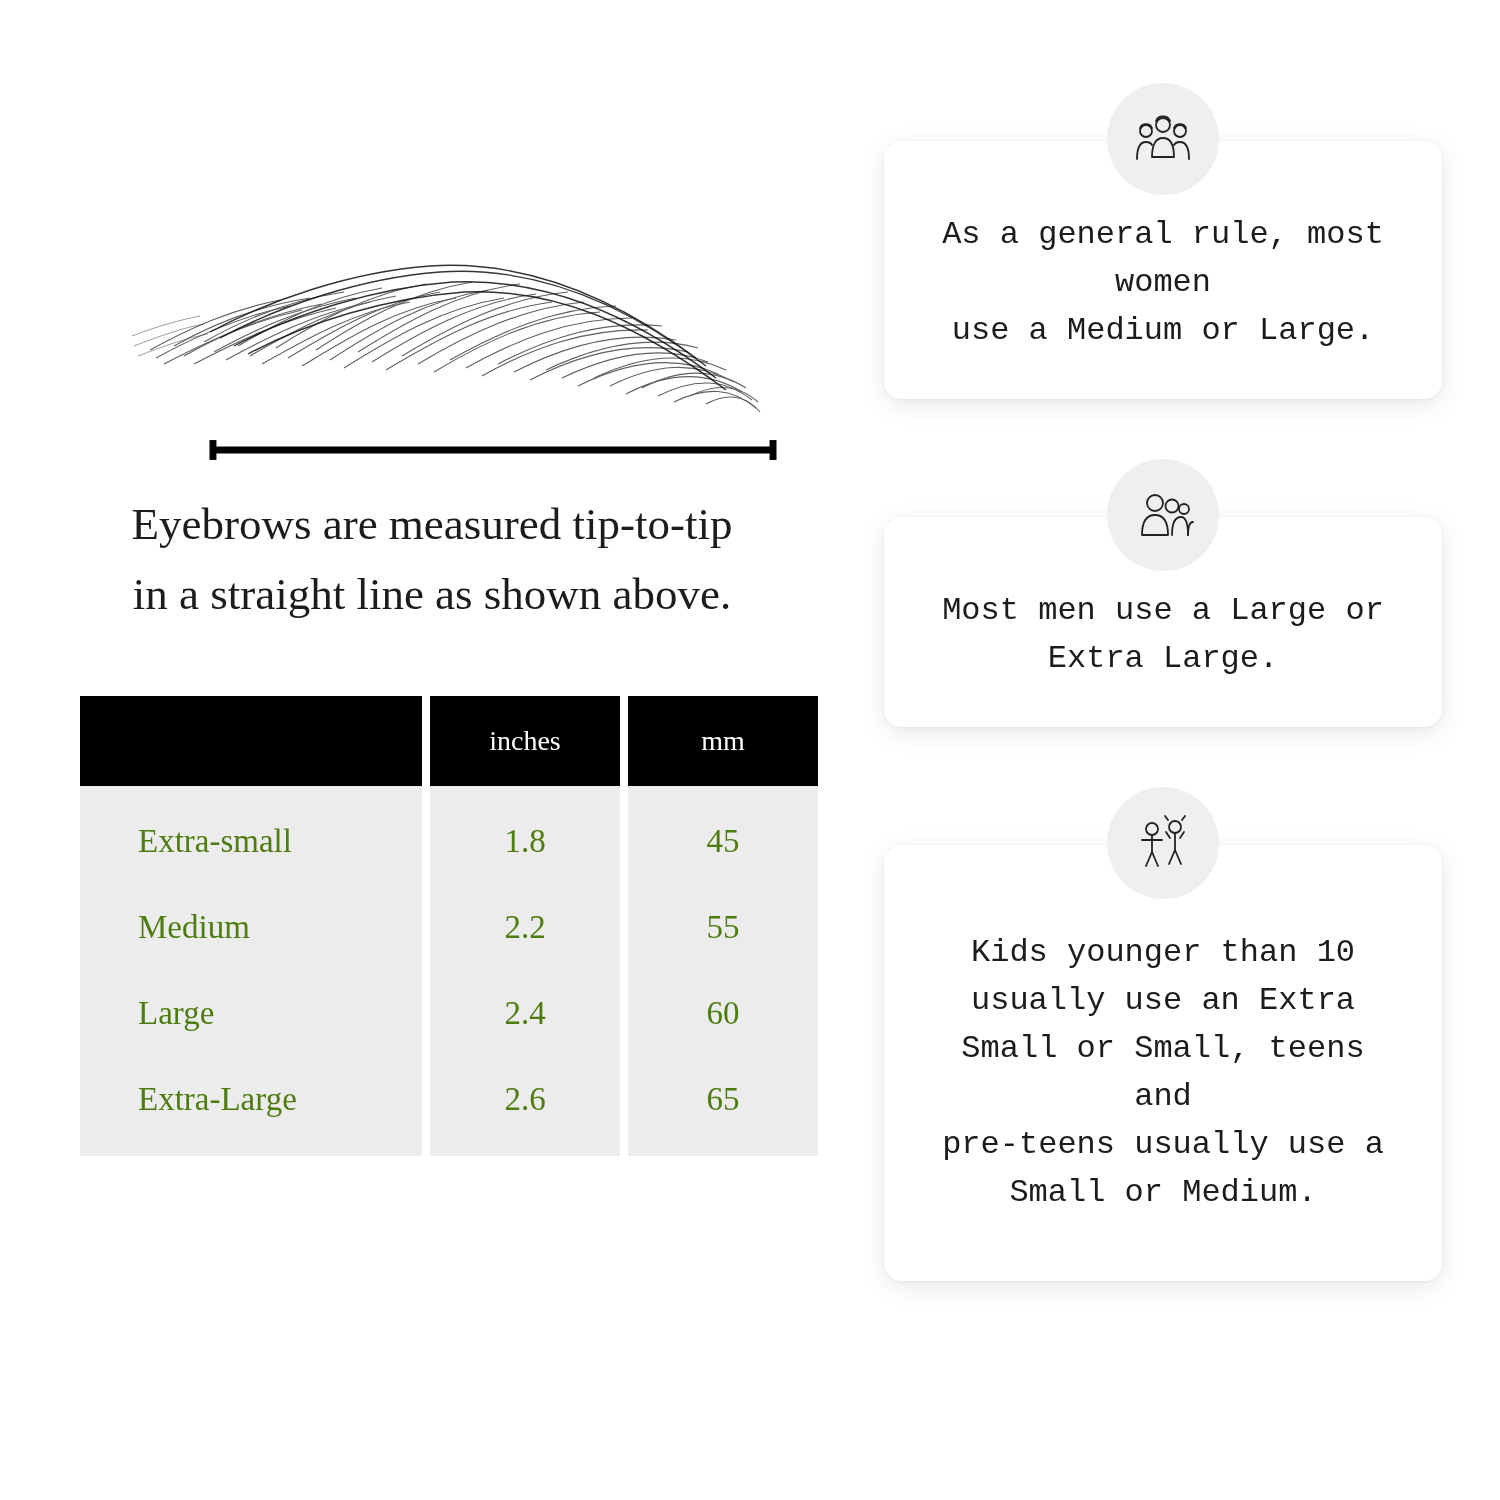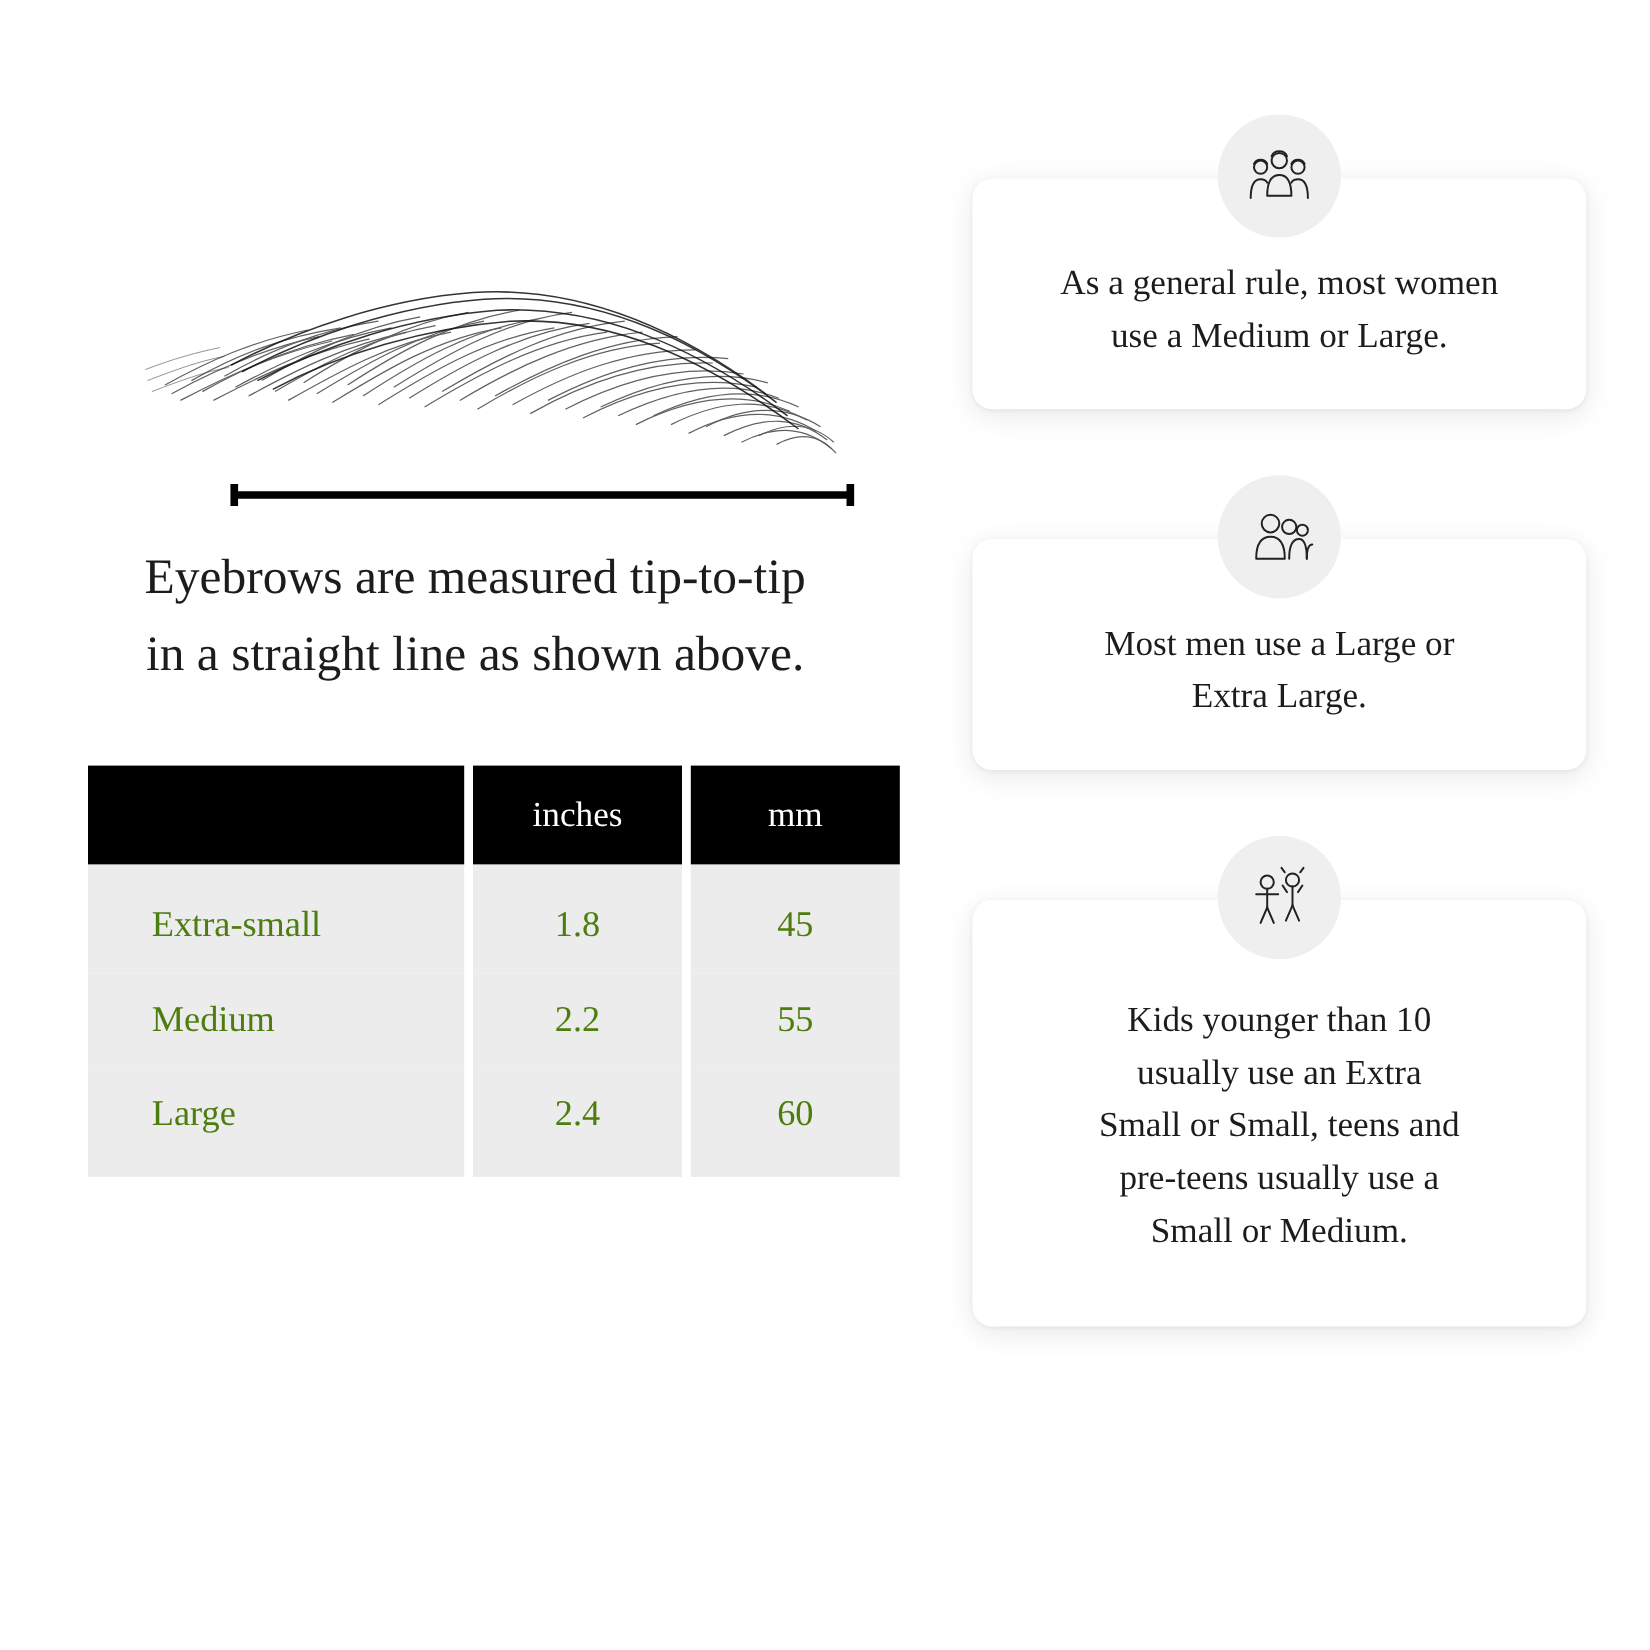--- a/index.html
+++ b/index.html
@@ -68,21 +68,21 @@
     margin-left: 0px;
     border-collapse: separate;
     border-spacing: 8px 0;
     width: 724px;
     table-layout: fixed;
   }
   .size-table th {
     background: #000000;
     color: #ffffff;
     font-weight: normal;
-    font-size: 32px;
+    font-size: 28px;
     height: 88px;
     vertical-align: middle;
     text-align: center;
   }
   .size-table th.blank-head {
     width: 340px;
   }
   .size-table th.col-inches { width: 188px; }
   .size-table th.col-mm { width: 188px; }
 
@@ -100,22 +100,23 @@
   .size-table td.num {
     text-align: center;
   }
   .size-table tbody tr:first-child td { padding-top: 14px; }
   .size-table tbody tr:last-child td { padding-bottom: 14px; }
 
   
   .right-col {
     position: absolute;
     left: 860px;
-    top: 162px;
+    top: 141px;
     width: 580px;
+    font-family: Liberation Mono, monospace;
   }
 
   .note-card {
     position: relative;
     background: #ffffff;
     border-radius: 18px;
     box-shadow: 0 6px 26px rgba(0,0,0,0.09), 0 1px 4px rgba(0,0,0,0.05);
     padding: 70px 44px 44px 44px;
     text-align: center;
     font-size: 32px;
@@ -241,20 +242,25 @@
         <tr>
           <td class="label">Medium</td>
           <td class="num">2.2</td>
           <td class="num">55</td>
         </tr>
         <tr>
           <td class="label">Large</td>
           <td class="num">2.4</td>
           <td class="num">60</td>
         </tr>
+        <tr>
+          <td class="label">Extra-Large</td>
+          <td class="num">2.6</td>
+          <td class="num">65</td>
+        </tr>
       </tbody>
     </table>
   </div>
 
   <div class="right-col">
 
     <div class="note-card card-1">
       <div class="note-icon">
         <svg width="64" height="56" viewBox="0 0 64 56" fill="none" stroke="#222" stroke-width="1.8" stroke-linecap="round" stroke-linejoin="round">
           <circle cx="32" cy="14" r="7"></circle>

